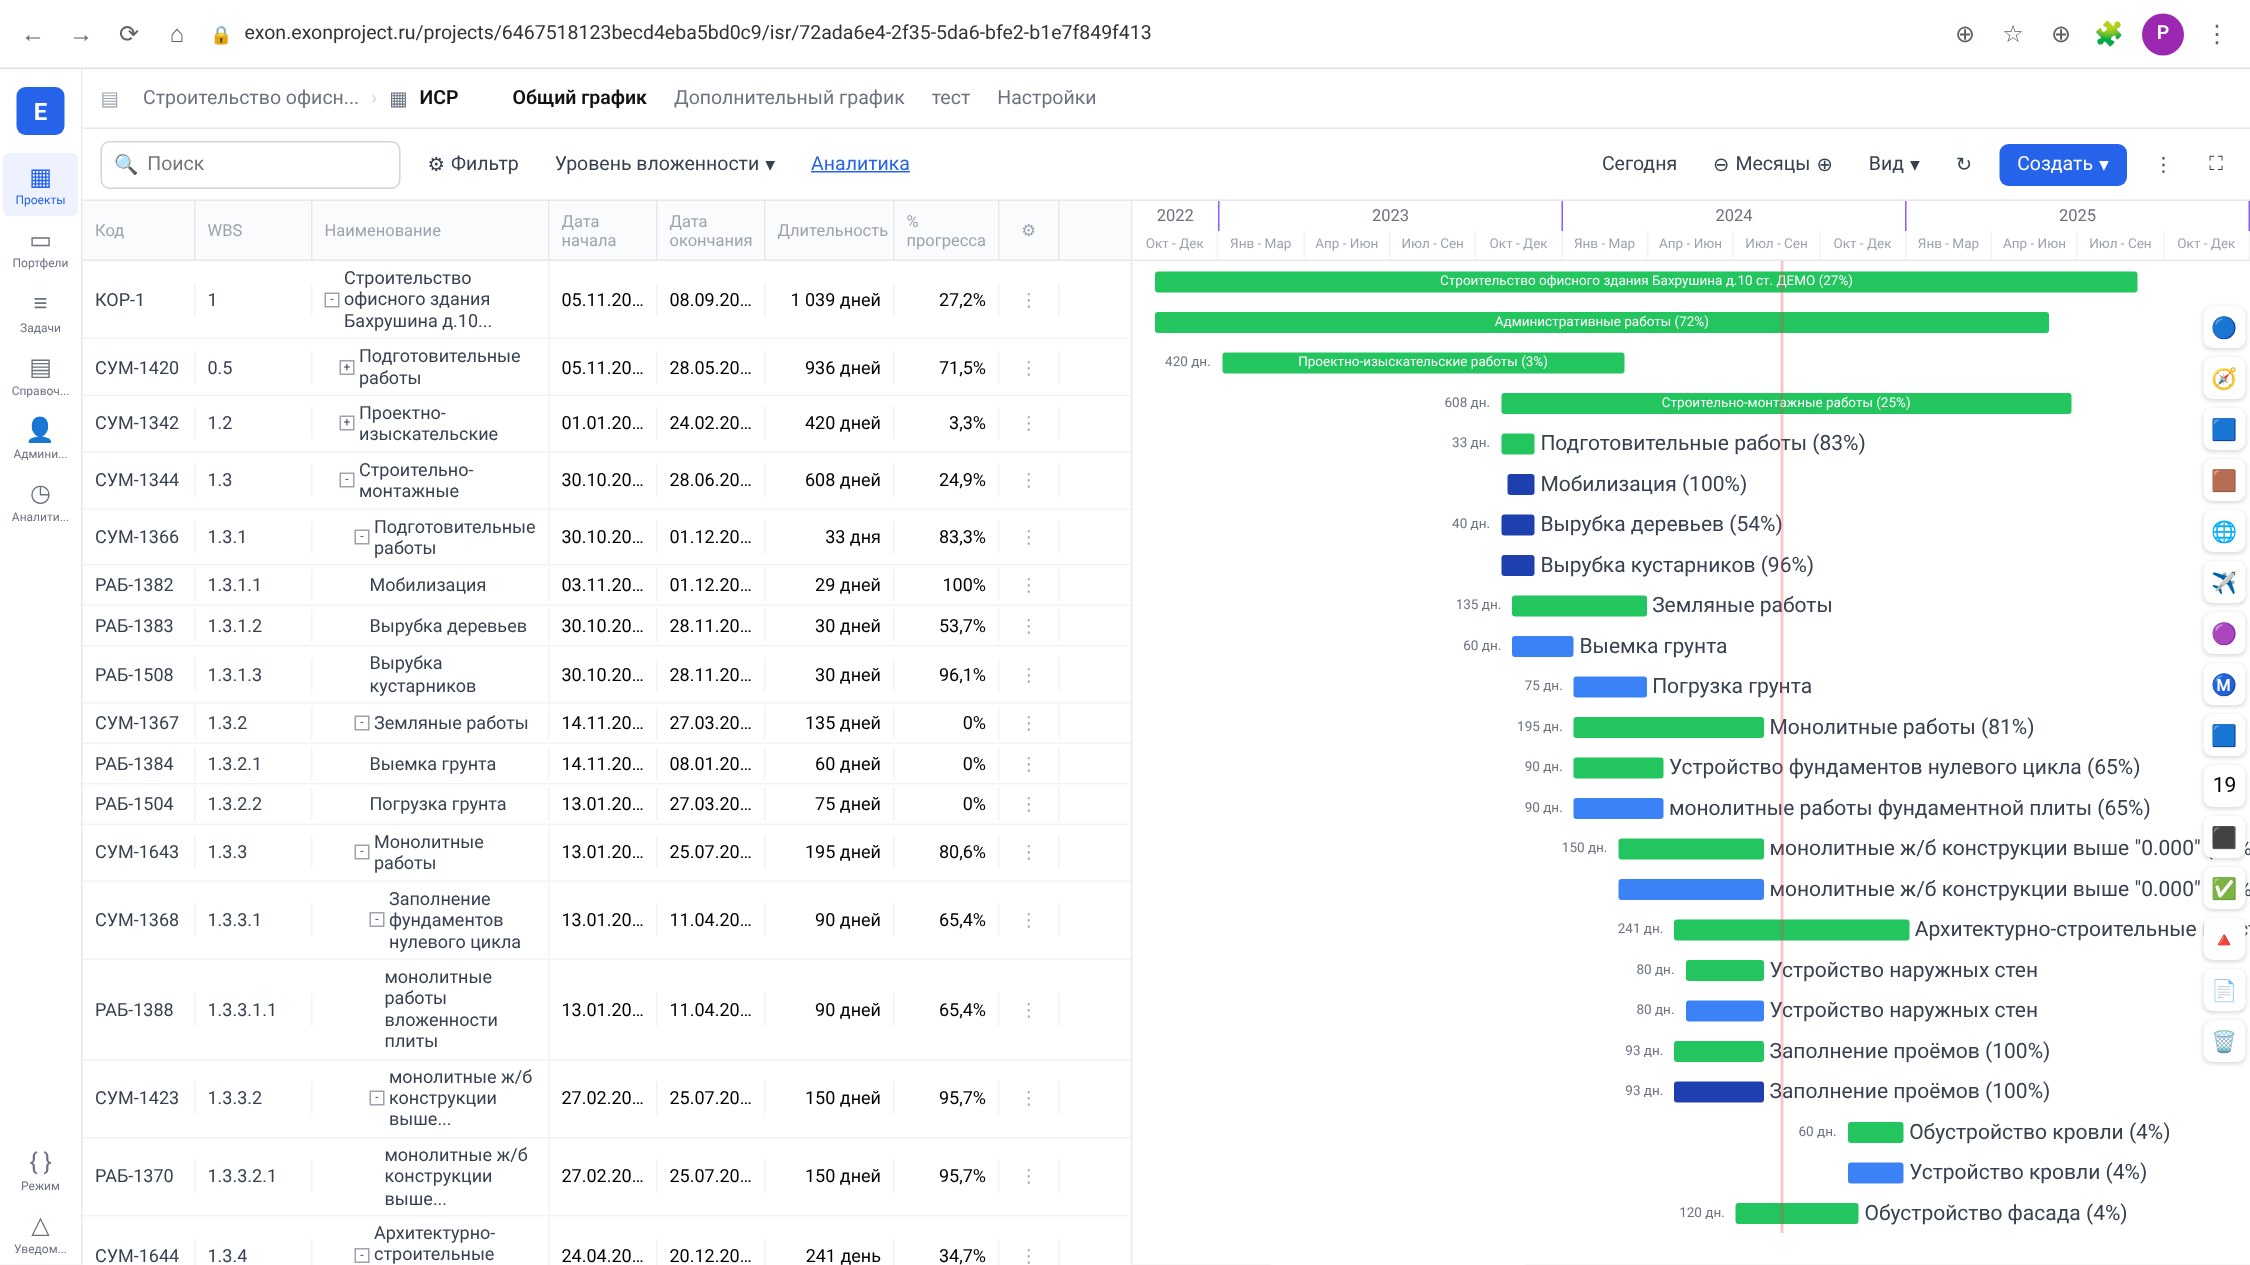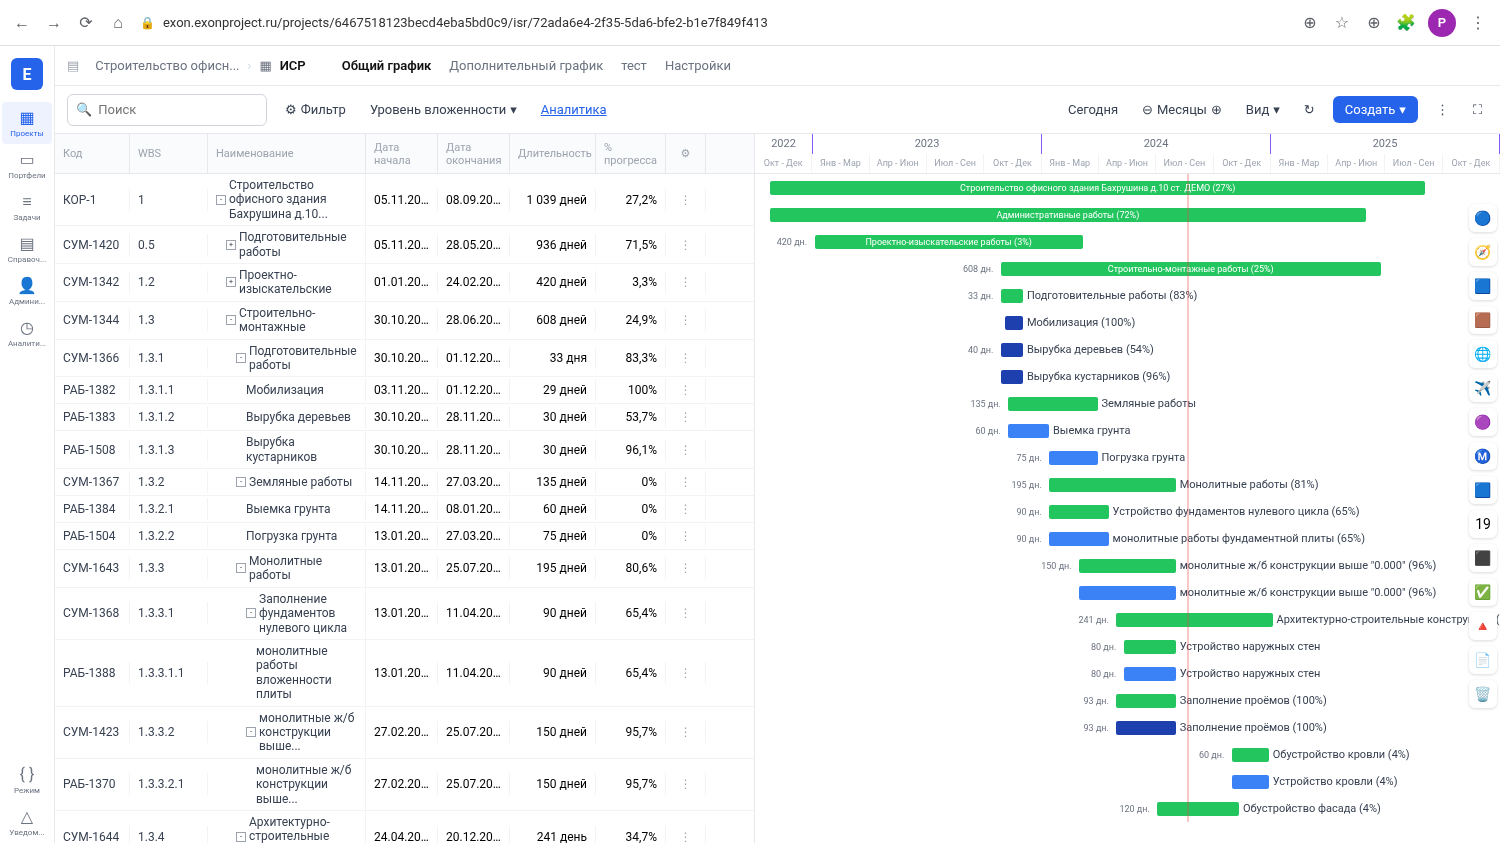--- a/index.html
+++ b/index.html
@@ -58,21 +58,21 @@
 .gh-years{flex:1;display:flex;}
 .gh-year{flex:1;text-align:center;color:#6b7280;border-right:1px solid #8b5cf6;display:flex;align-items:center;justify-content:center;font-size:11px;}
 .gh-months{flex:1;display:flex;}
 .gh-month{flex:1;text-align:center;color:#9ca3af;font-size:9px;border-right:1px solid #f1f3f5;display:flex;align-items:center;justify-content:center;white-space:nowrap;}
 .gantt-body{position:relative;}
 .gbar-row{height:27px;position:relative;display:flex;align-items:center;}
 .gbar{position:absolute;height:14px;border-radius:2px;display:flex;align-items:center;justify-content:center;color:#fff;font-size:9px;overflow:hidden;white-space:nowrap;}
 .gbar.green{background:#22c55e;}
 .gbar.blue{background:#3b82f6;}
 .gbar.dblue{background:#1e40af;}
-.gbar-label{position:absolute;font-size:11px;color:#374151;white-space:nowrap;}
+.gbar-label{position:absolute;font-size:14px;color:#374151;white-space:nowrap;}
 .gbar-dur{position:absolute;font-size:9px;color:#6b7280;white-space:nowrap;text-align:right;}
 .today-line{position:absolute;top:0;bottom:0;width:2px;background:rgba(239,68,68,0.3);z-index:5;}
 .right-rail{position:fixed;right:0;top:200px;width:35px;display:flex;flex-direction:column;gap:6px;padding:4px;}
 .rd{width:28px;height:28px;border-radius:6px;background:#fff;display:flex;align-items:center;justify-content:center;box-shadow:0 1px 3px rgba(0,0,0,.15);font-size:14px;}
 </style>
 </head>
 <body>
 
 <div class="browser-bar">
   <span class="nav-btn">←</span>

